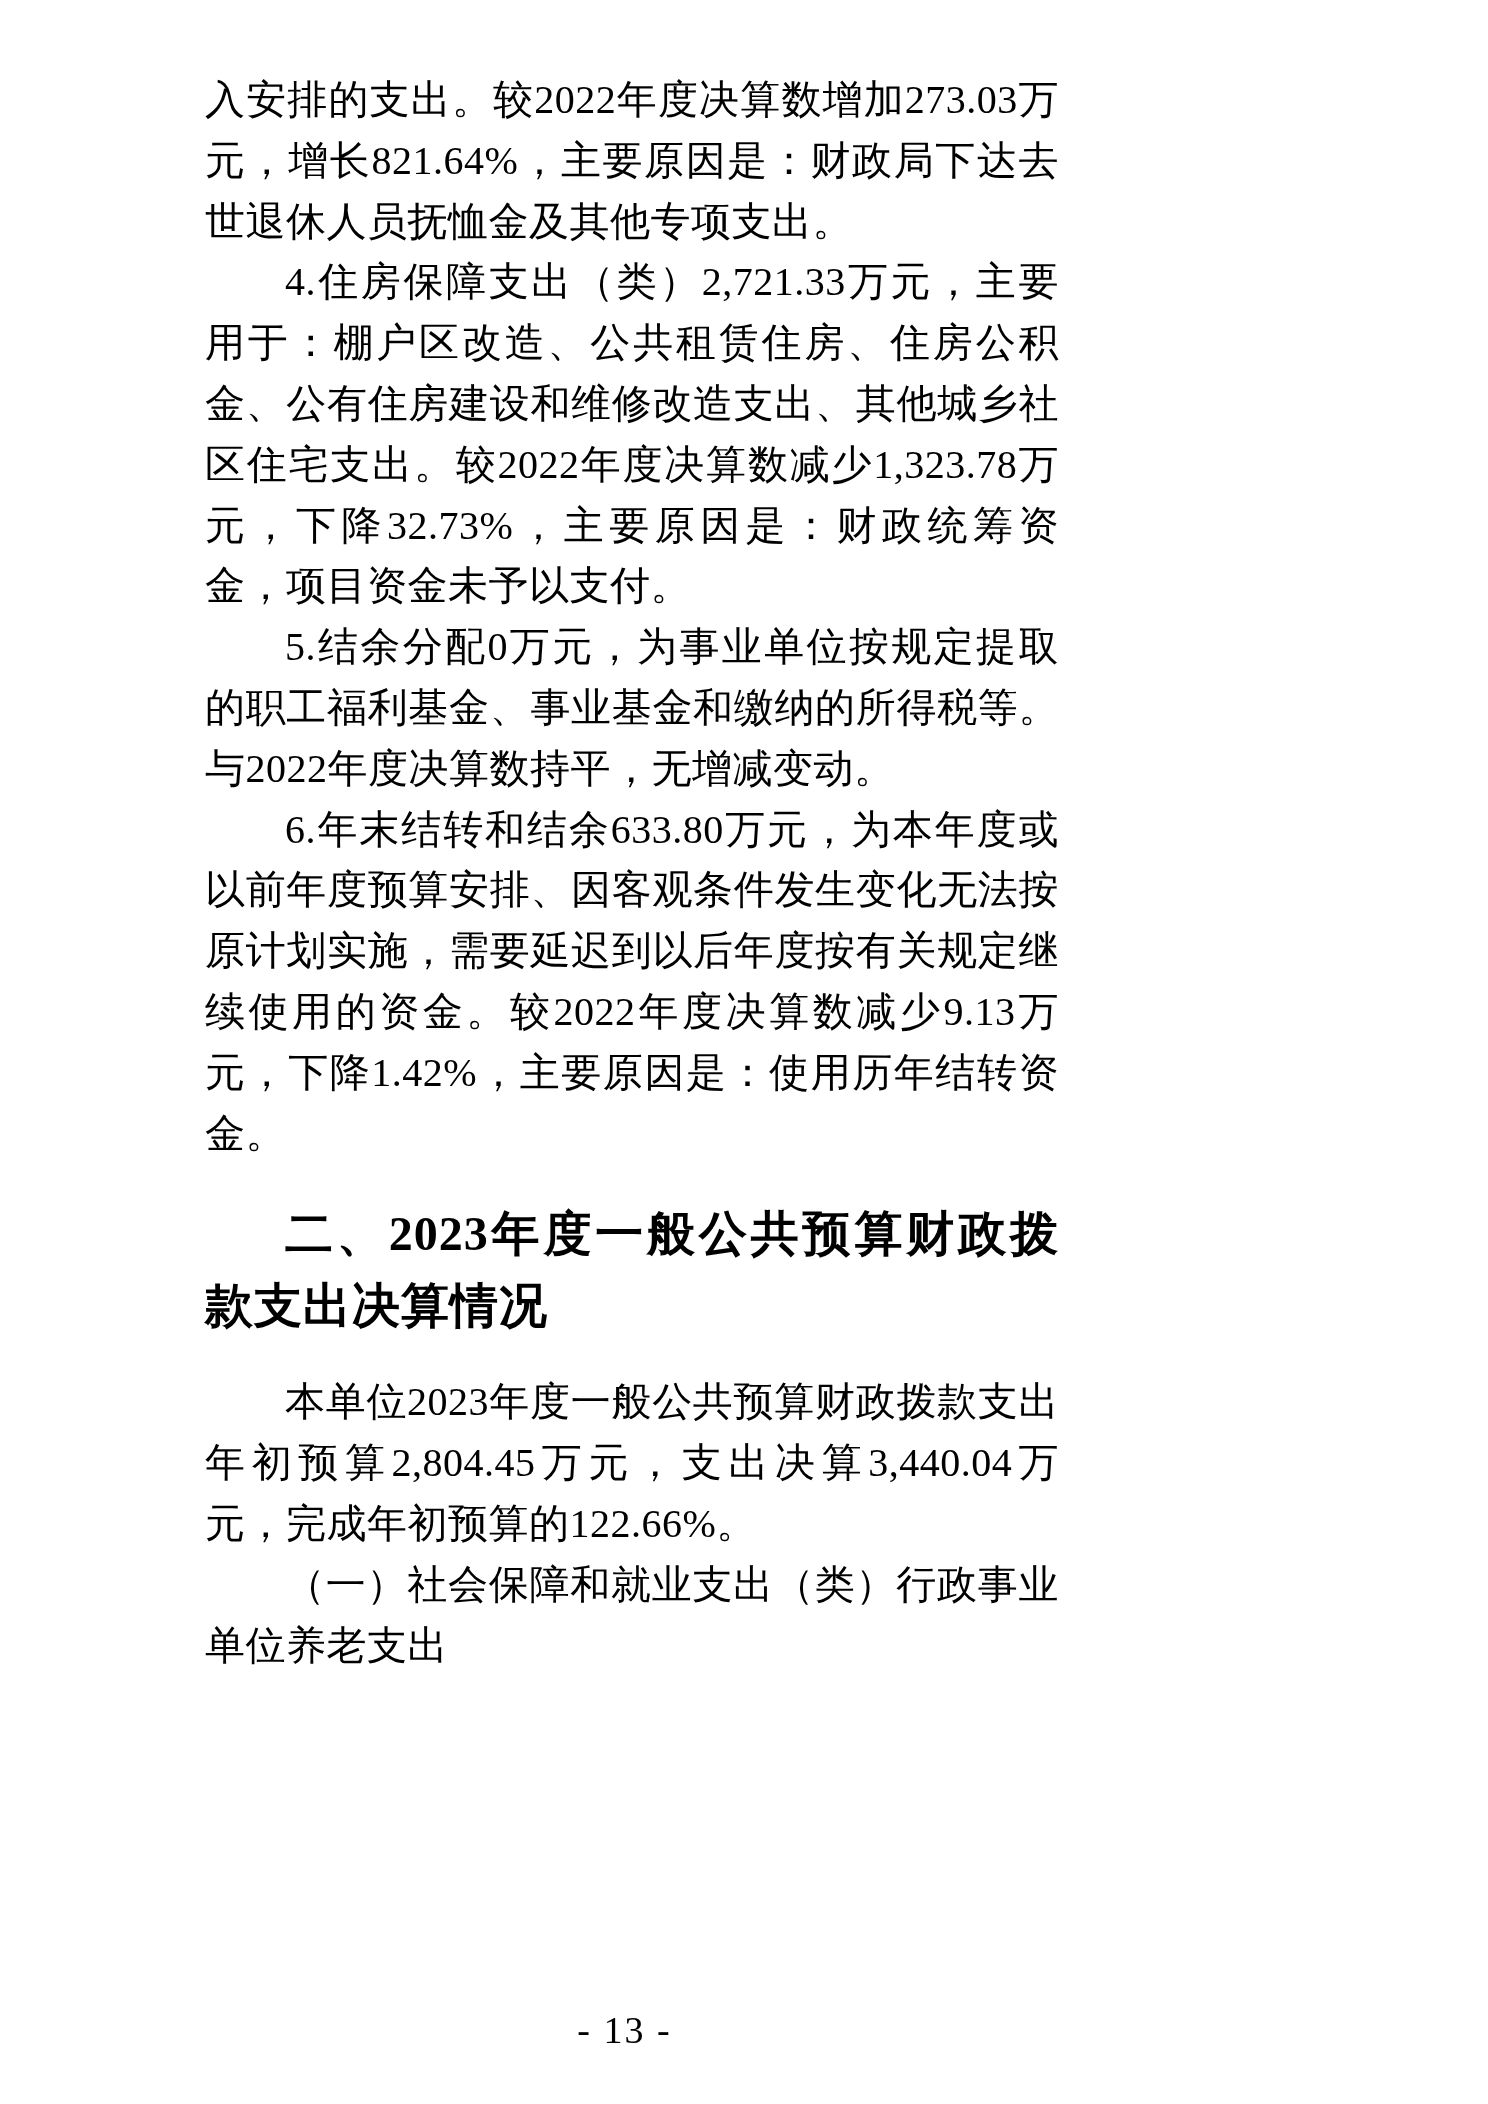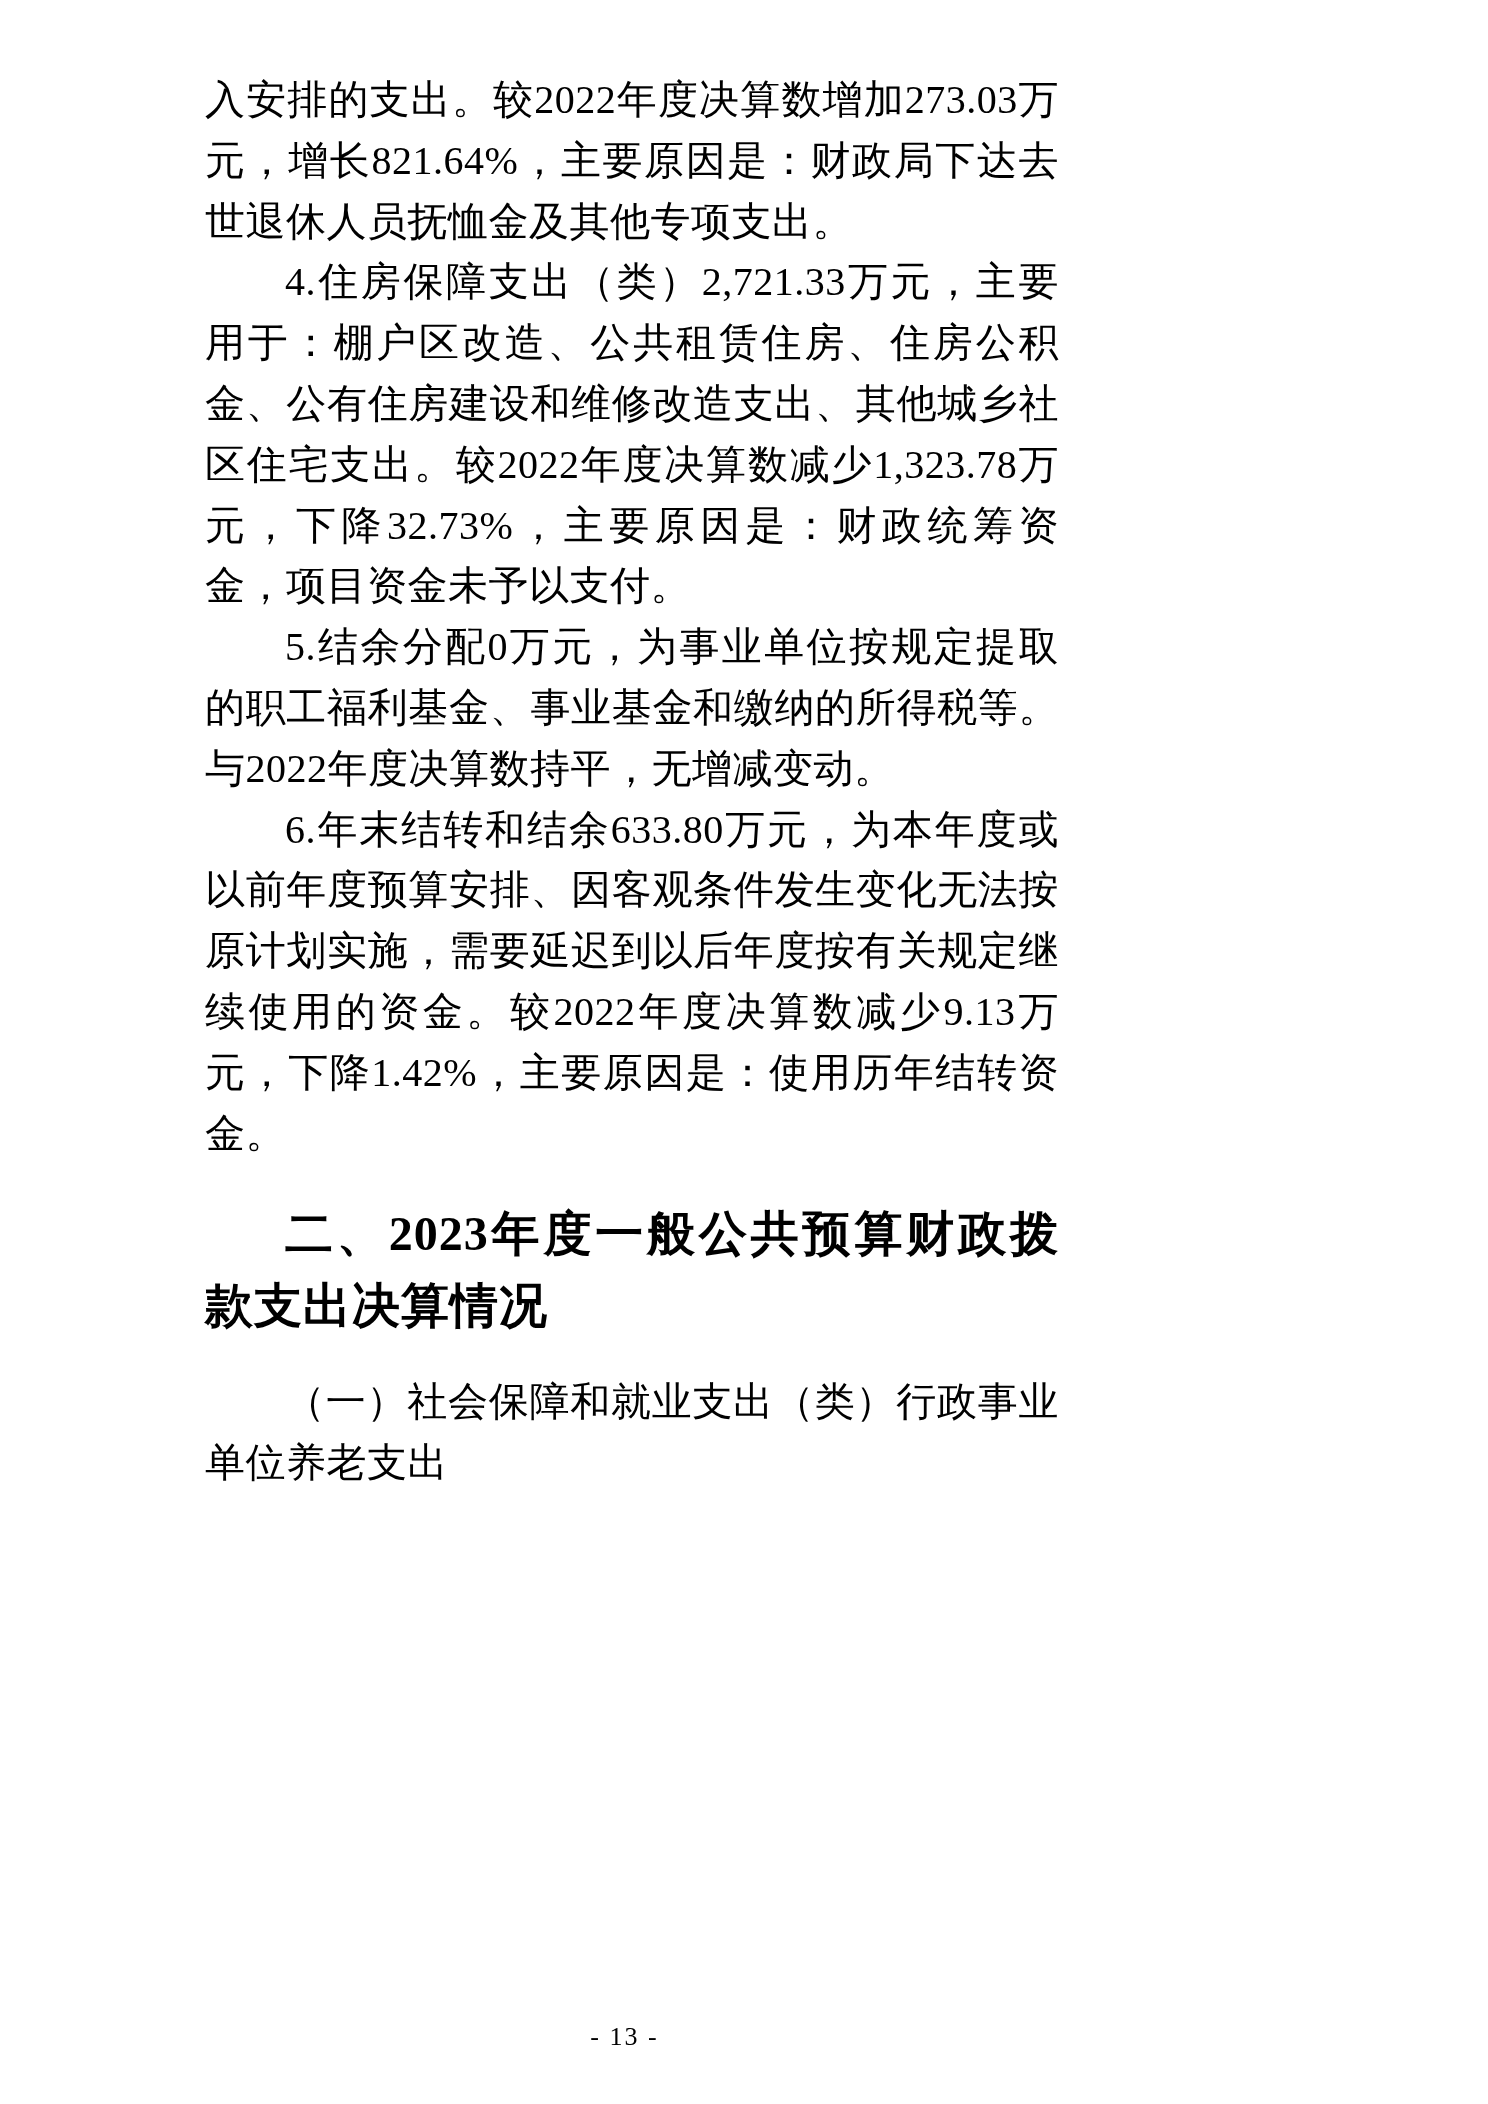--- a/index.html
+++ b/index.html
@@ -45,21 +45,21 @@
     font-weight: bold;
     letter-spacing: 1px;
     line-height: 1.5;
   }
   .page-number {
     position: absolute;
     left: 0;
     right: 0;
     bottom: 52px;
     text-align: center;
-    font-size: 26px;
+    font-size: 38px;
     font-family: "Liberation Serif", "DejaVu Serif", serif;
     letter-spacing: 2px;
   }
 </style>
 </head>
 <body>
 
 <div class="page">
   <div class="doc-body">
 
@@ -67,20 +67,21 @@
 
     <p class="para indent">4.住房保障支出（类）2,721.33万元，主要用于：棚户区改造、公共租赁住房、住房公积金、公有住房建设和维修改造支出、其他城乡社区住宅支出。较2022年度决算数减少1,323.78万元，下降32.73%，主要原因是：财政统筹资金，项目资金未予以支付。</p>
 
     <p class="para indent">5.结余分配0万元，为事业单位按规定提取的职工福利基金、事业基金和缴纳的所得税等。与2022年度决算数持平，无增减变动。</p>
 
     <p class="para indent">6.年末结转和结余633.80万元，为本年度或以前年度预算安排、因客观条件发生变化无法按原计划实施，需要延迟到以后年度按有关规定继续使用的资金。较2022年度决算数减少9.13万元，下降1.42%，主要原因是：使用历年结转资金。</p>
 
     <h2 class="heading">二、2023年度一般公共预算财政拨款支出决算情况</h2>
 
 
+    <p class="para indent">本单位2023年度一般公共预算财政拨款支出年初预算2,804.45万元，支出决算3,440.04万元，完成年初预算的122.66%。</p>
 
 
     <p class="para indent">（一）社会保障和就业支出（类）行政事业单位养老支出</p>
 
   </div>
 
   <div class="page-number">- 13 -</div>
 </div>
 
 </body></html>

